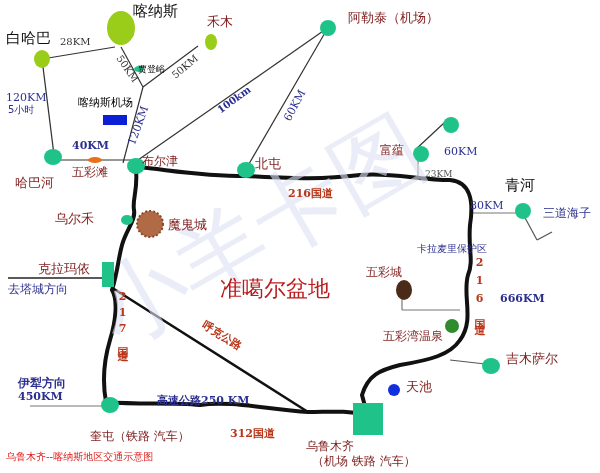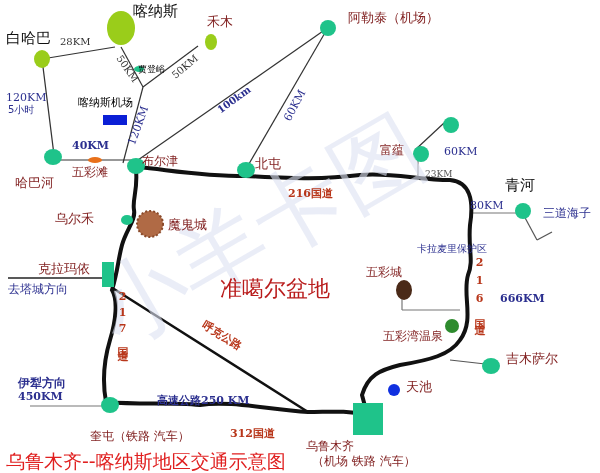--- a/index.html
+++ b/index.html
@@ -6,21 +6,21 @@
   body { width: 600px; height: 473px; overflow: hidden; position: relative; font-family: "DejaVu Sans", sans-serif; }
   #map { position: absolute; left: 0; top: 0; width: 600px; height: 473px; }
   .lbl { position: absolute; white-space: nowrap; line-height: 1; }
   .city { font-size: 13px; color: #7f1d1d; }
   .city-big { font-size: 15px; color: #111; }
   .dist { font-family: "DejaVu Serif", serif; font-size: 10px; color: #333; }
   .dist-blue { font-family: "DejaVu Serif", serif; font-size: 11px; color: #2b2f8f; font-weight: bold; }
   .road-red { font-family: "DejaVu Serif", serif; font-size: 11px; color: #b8361a; font-weight: bold; }
   .blue-txt { color: #2b2f8f; font-size: 12px; }
   .basin { font-size: 22px; color: #b91c1c; }
-  .title { font-size: 19px; color: #e02020; }
+  .title { font-size: 10px; color: #e02020; }
   .vert { writing-mode: vertical-rl; text-orientation: upright; }
   .watermark { position: absolute; color: #dde2f2; font-size: 90px; opacity: 0.6; pointer-events: none; }
 </style>
 </head>
 <body>
 
 <svg id="map" viewBox="0 0 600 473" xmlns="http://www.w3.org/2000/svg">
 
   <g stroke="#333" stroke-width="1.2" fill="none">
     <line x1="42" y1="59" x2="115" y2="47"></line>

